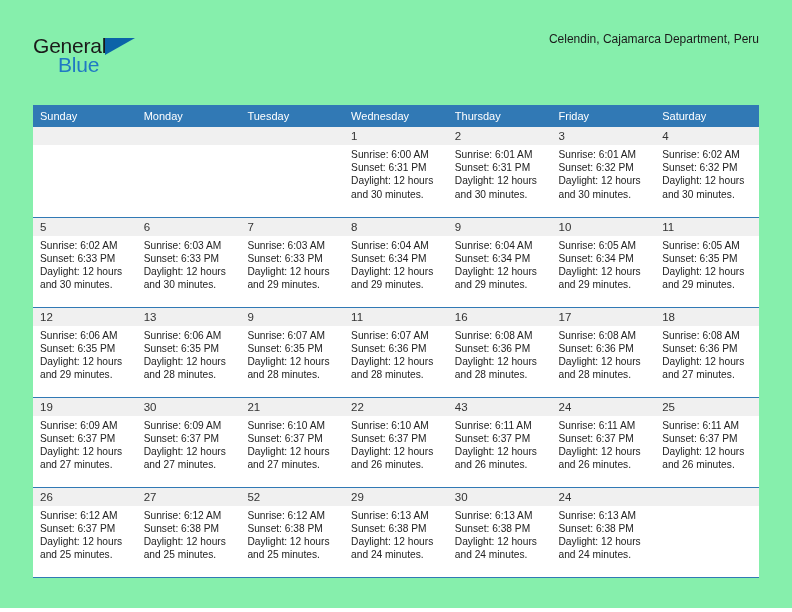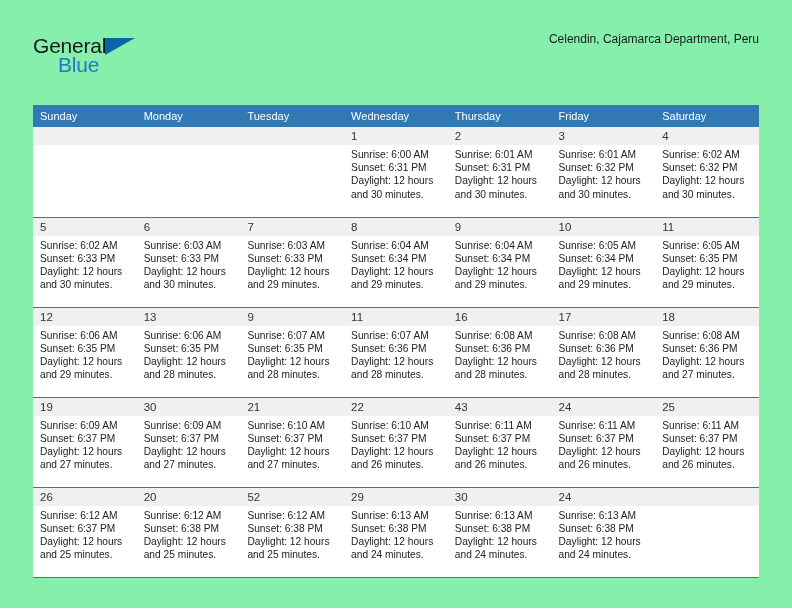--- a/index.html
+++ b/index.html
@@ -434,21 +434,21 @@
           <td>
             <div class="daynum">26</div>
             <div class="cell-body">
               <div>Sunrise: 6:12 AM</div>
               <div>Sunset: 6:37 PM</div>
               <div>Daylight: 12 hours</div>
               <div>and 25 minutes.</div>
             </div>
           </td>
           <td>
-            <div class="daynum">20</div>
+            <div class="daynum">27</div>
             <div class="cell-body">
               <div>Sunrise: 6:12 AM</div>
               <div>Sunset: 6:38 PM</div>
               <div>Daylight: 12 hours</div>
               <div>and 25 minutes.</div>
             </div>
           </td>
           <td>
             <div class="daynum">52</div>
             <div class="cell-body">

